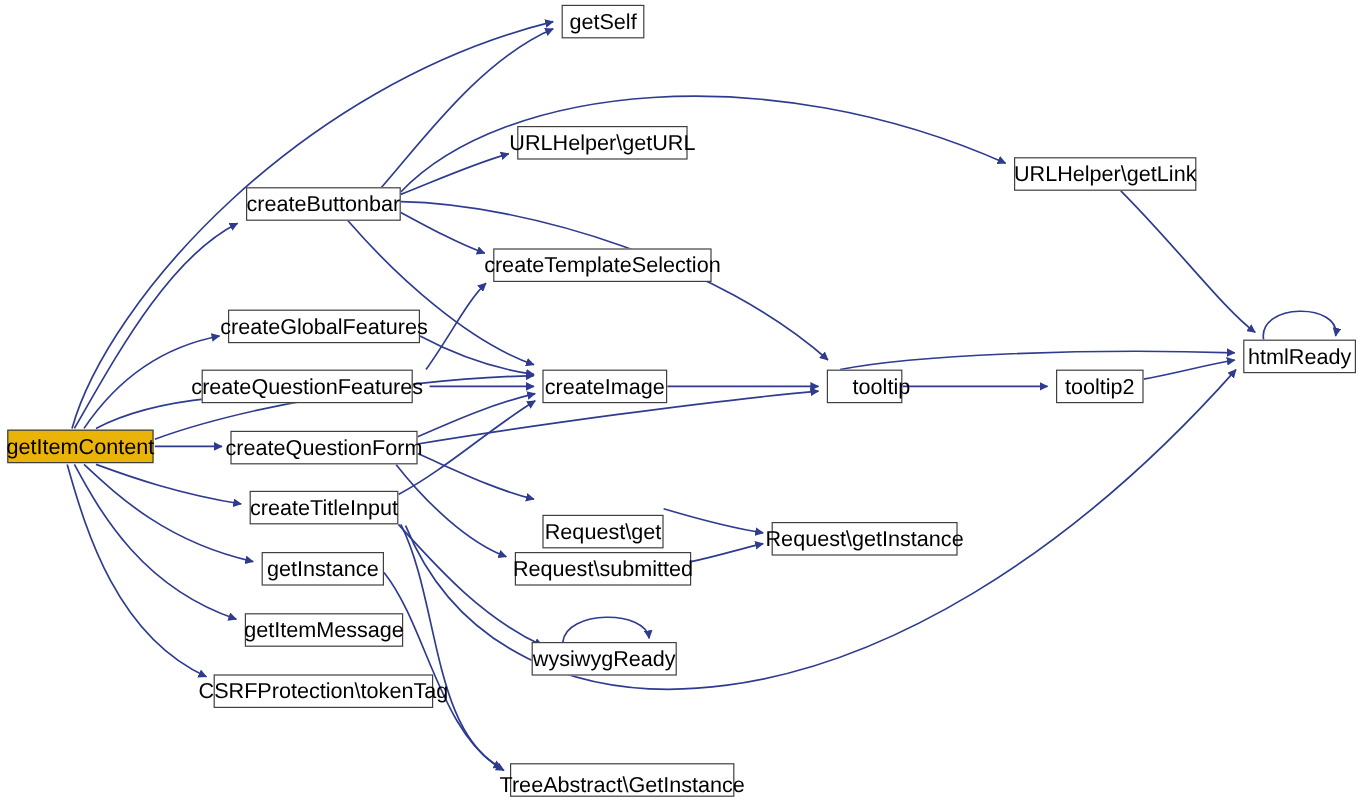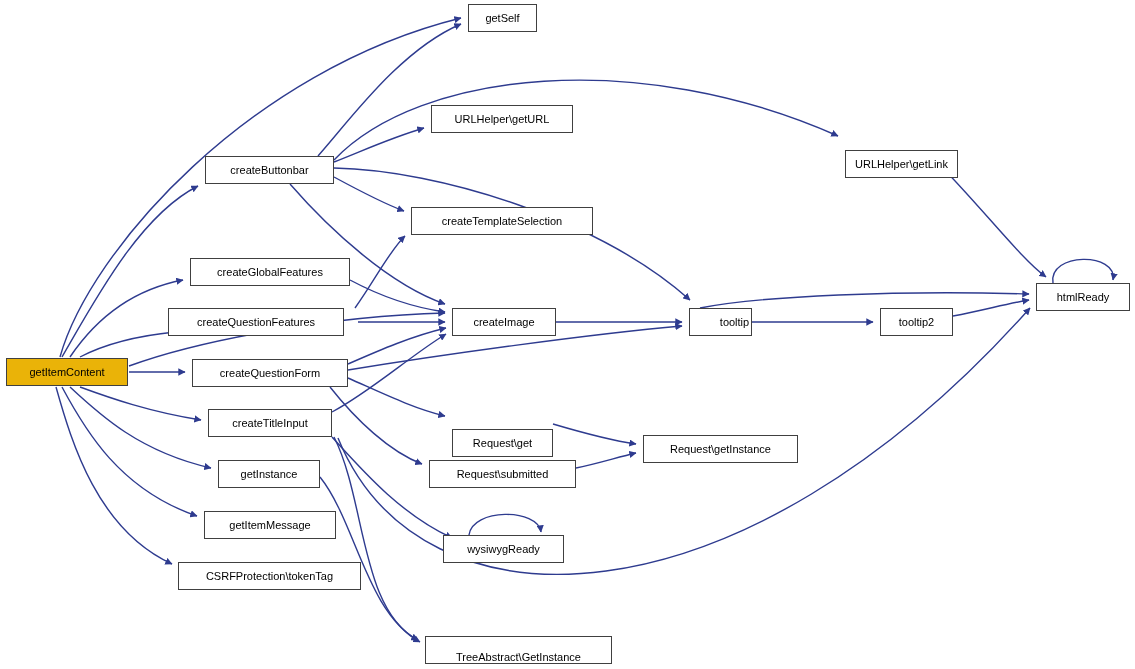--- a/index.html
+++ b/index.html
@@ -24,21 +24,21 @@
     width: 1135px;
     height: 669px;
     pointer-events: none;
   }
   .node {
     position: absolute;
     box-sizing: border-box;
     border: 1px solid #404040;
     background: #ffffff;
     color: #000000;
-    font-size: 11px;
+    font-size: 18px;
     line-height: 1;
     display: flex;
     align-items: center;
     justify-content: center;
     white-space: nowrap;
     letter-spacing: 0px;
     z-index: 2;
   }
   .node.highlight {
     background: #eab308;
@@ -115,21 +115,21 @@
   <div id="nodes">
       <div class="node highlight" style="left: 6px; top: 358px; width: 122px; height: 28px;">
         <span class="node-label">getItemContent</span>
       </div>
       <div class="node" style="left: 468px; top: 4px; width: 69px; height: 28px;">
         <span class="node-label">getSelf</span>
       </div>
       <div class="node" style="left: 431px; top: 105px; width: 142px; height: 28px; justify-content: center;">
         <span class="node-label">URLHelper\getURL</span>
       </div>
-      <div class="node" style="left: 845px; top: 131px; width: 113px; height: 28px; margin-top: 19px;">
+      <div class="node" style="left: 845px; top: 131px; width: 152px; height: 28px;">
         <span class="node-label">URLHelper\getLink</span>
       </div>
       <div class="node" style="left: 205px; top: 156px; width: 129px; height: 28px;">
         <span class="node-label">createButtonbar</span>
       </div>
       <div class="node" style="left: 411px; top: 207px; width: 182px; height: 28px;">
         <span class="node-label">createTemplateSelection</span>
       </div>
       <div class="node" style="left: 190px; top: 258px; width: 160px; height: 28px;">
         <span class="node-label">createGlobalFeatures</span>

